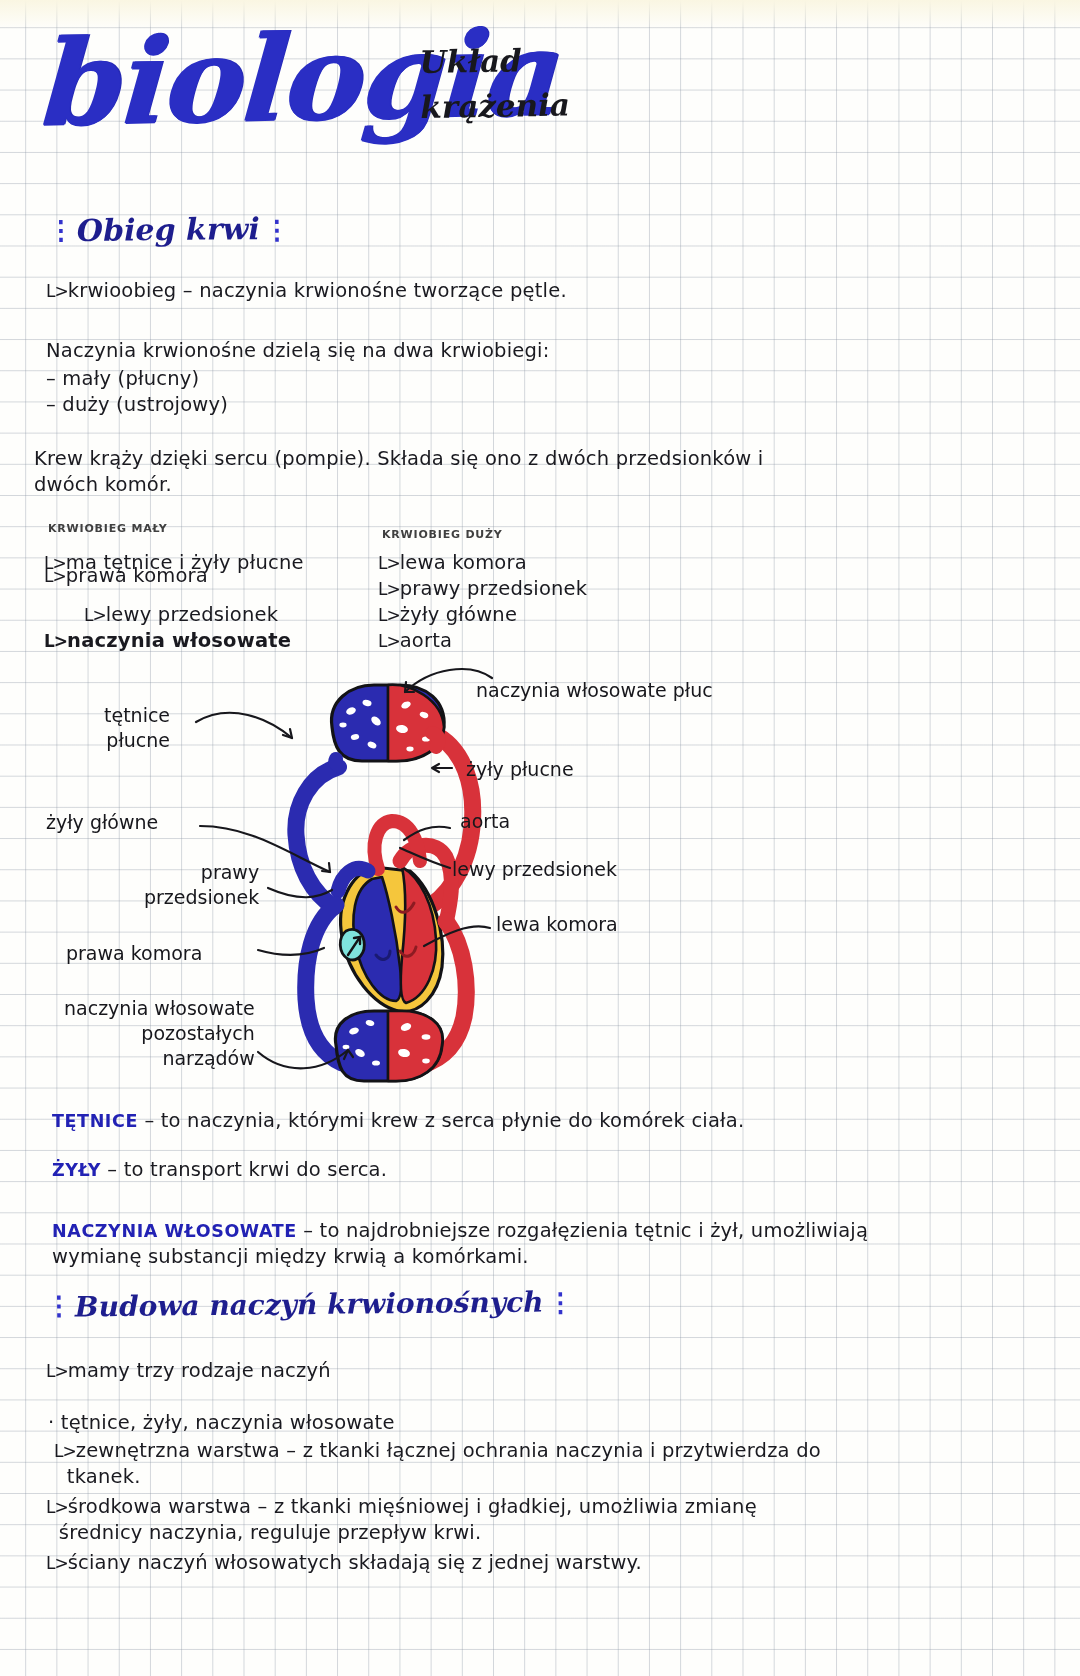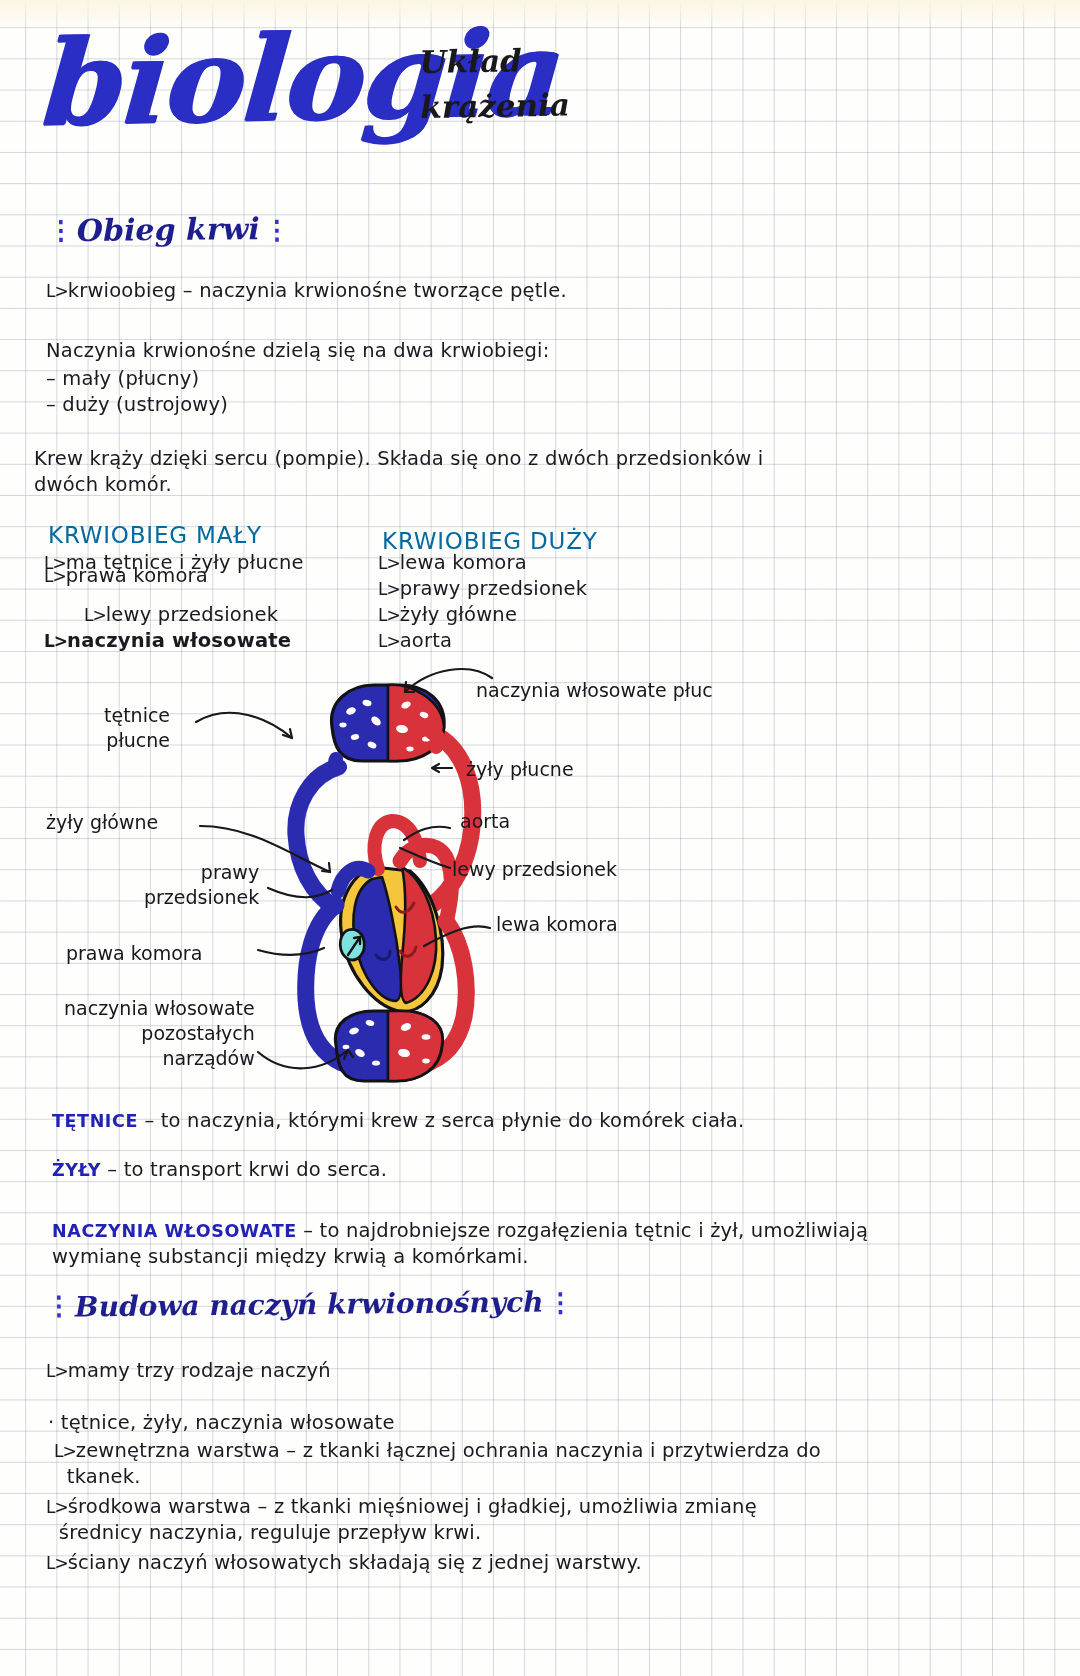--- a/index.html
+++ b/index.html
@@ -74,21 +74,21 @@
     color:#1a1a20;
     letter-spacing:0.2px;
     white-space:pre-wrap;
   }
   .hw.tight{line-height:25px;}
   .arrowmark{font-family:"DejaVu Sans", sans-serif;font-size:17px;letter-spacing:-1px;}
 
   .kw{color:#2222b4;font-weight:700;font-size:17.5px;letter-spacing:0.6px;}
   .colhead{
     position:absolute;
-    color:#0369a1;font-weight:400;font-size:23px;letter-spacing:0.8px;
+    color:#404040;font-weight:700;font-size:11px;letter-spacing:0.8px;
     font-family:"DejaVu Sans", sans-serif;
   }
 
   
   #diagram{position:absolute;left:250px;top:655px;width:330px;height:430px;}
   #diagram svg{display:block;}
 
   
   .lab{
     position:absolute;

